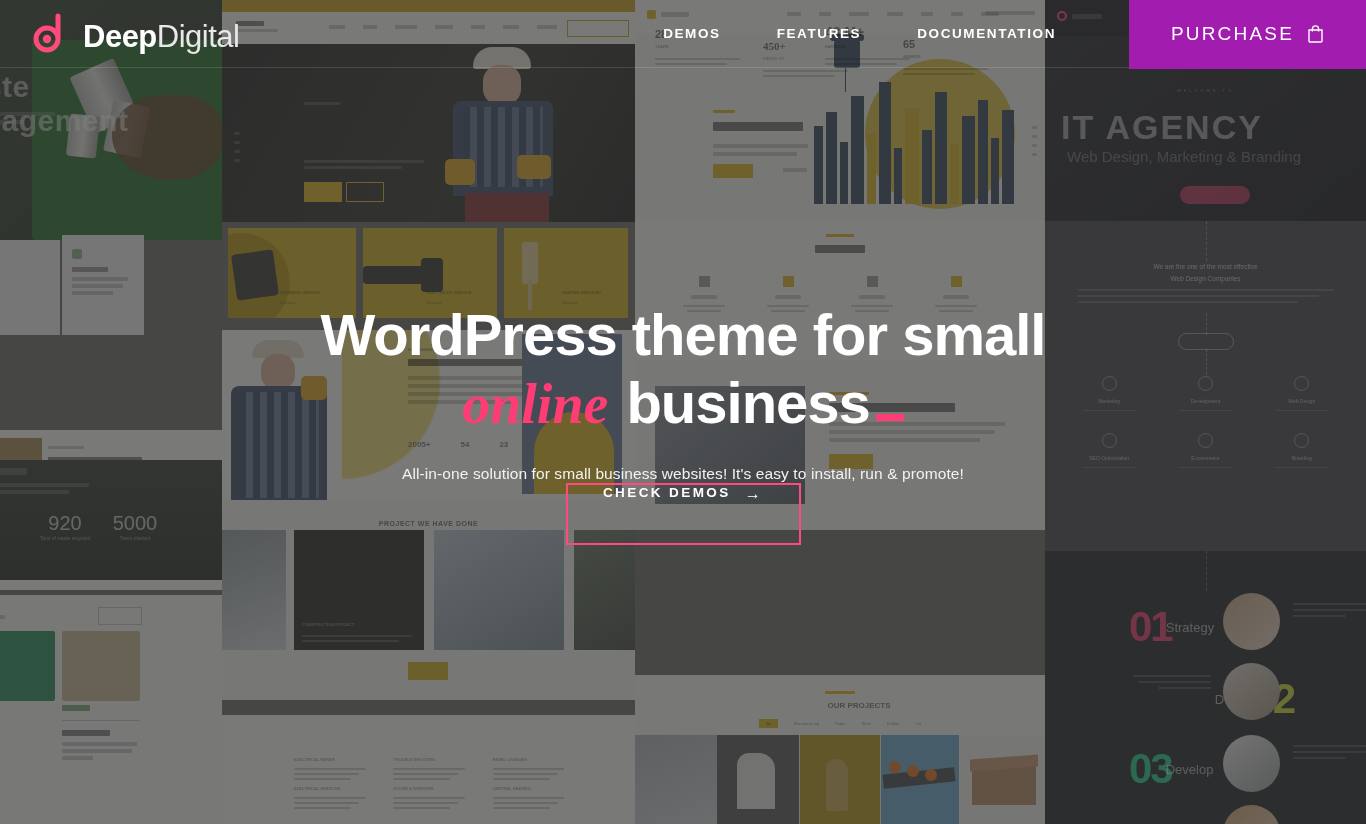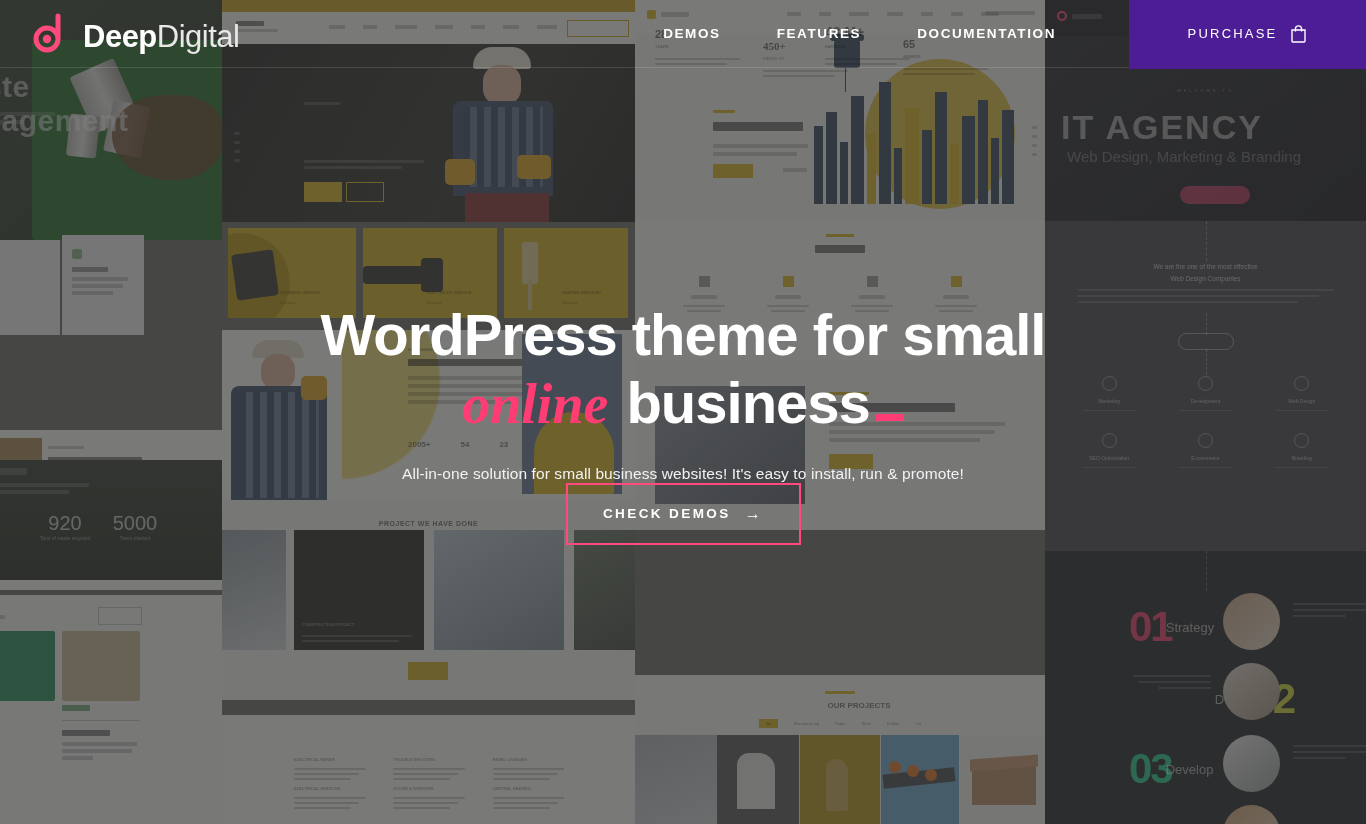--- a/index.html
+++ b/index.html
@@ -103,23 +103,23 @@
                font-family:"Liberation Sans", sans-serif; }
   .logo-deep { color:#fff; font-weight:bold; }
   .logo-digital { color:#e8e8e8; font-weight:300; }
 
   .nav { display:flex; align-items:center; margin-left:auto; }
   .nav-item {
     color:#fff; font-size:13.5px; letter-spacing:1.6px; font-weight:bold;
     padding:0 28px; text-decoration:none; white-space:nowrap;
   }
   .purchase-btn {
-    margin-left:45px; width:237px; height:70px; background:#4c1d95;
+    margin-left:45px; width:237px; height:70px; background:#a21caf;
     display:flex; align-items:center; justify-content:center;
-    color:#fff; font-size:13px; letter-spacing:2.2px; font-weight:500;
+    color:#fff; font-size:19px; letter-spacing:2.2px; font-weight:500;
     cursor:pointer; border:none;
   }
   .bag-icon { margin-left:13px; display:flex; }
 
   
   .hero {
     position:absolute; top:0; left:0; right:0; bottom:0; z-index:20;
     display:flex; flex-direction:column; align-items:center; justify-content:center;
     padding-top:26px; pointer-events:none;
   }
@@ -137,21 +137,21 @@
     vertical-align:baseline; margin-left:6px; margin-bottom:2px;
   }
   .subhead {
     margin-top:32px; color:#f2f2f2; font-size:15.5px; letter-spacing:.1px;
     text-align:center;
   }
   .cta {
     border:2px solid #ff4a7d; background:transparent;
     color:#fff; font-size:13.5px; letter-spacing:2.4px; font-weight:bold;
     padding:0 34px; height:62px; min-width:235px;
-    display:flex; align-items:center; justify-content:center;
+    display:flex; align-items:flex-start; justify-content:center;
     cursor:pointer; pointer-events:auto;
   }
   .cta .arrow { margin-left:14px; font-size:16px; }
 </style>
 </head>
 <body>
 
 <div id="page">
 
   <div class="collage">

